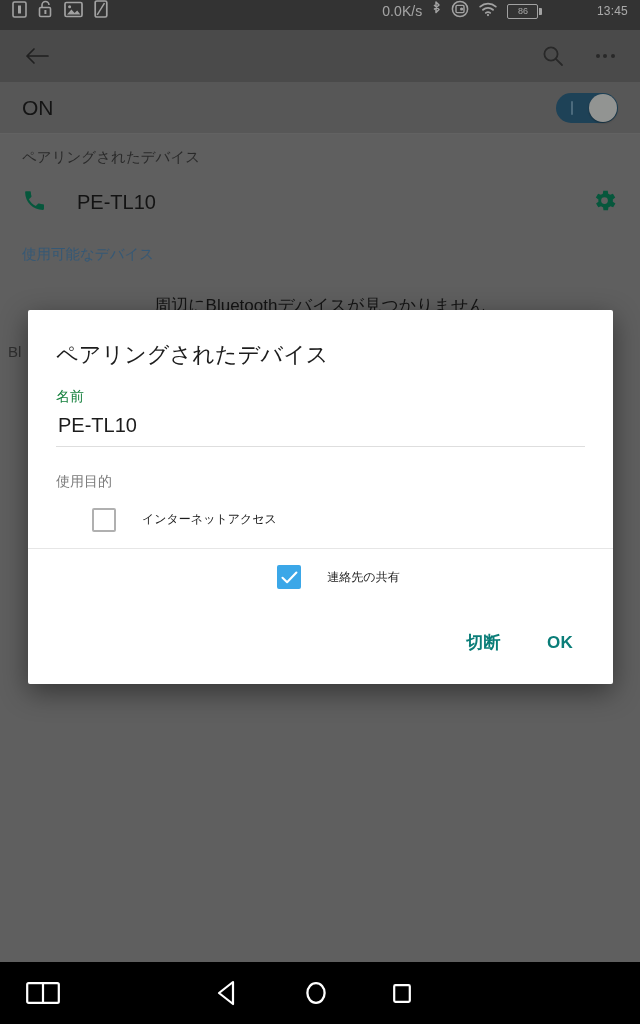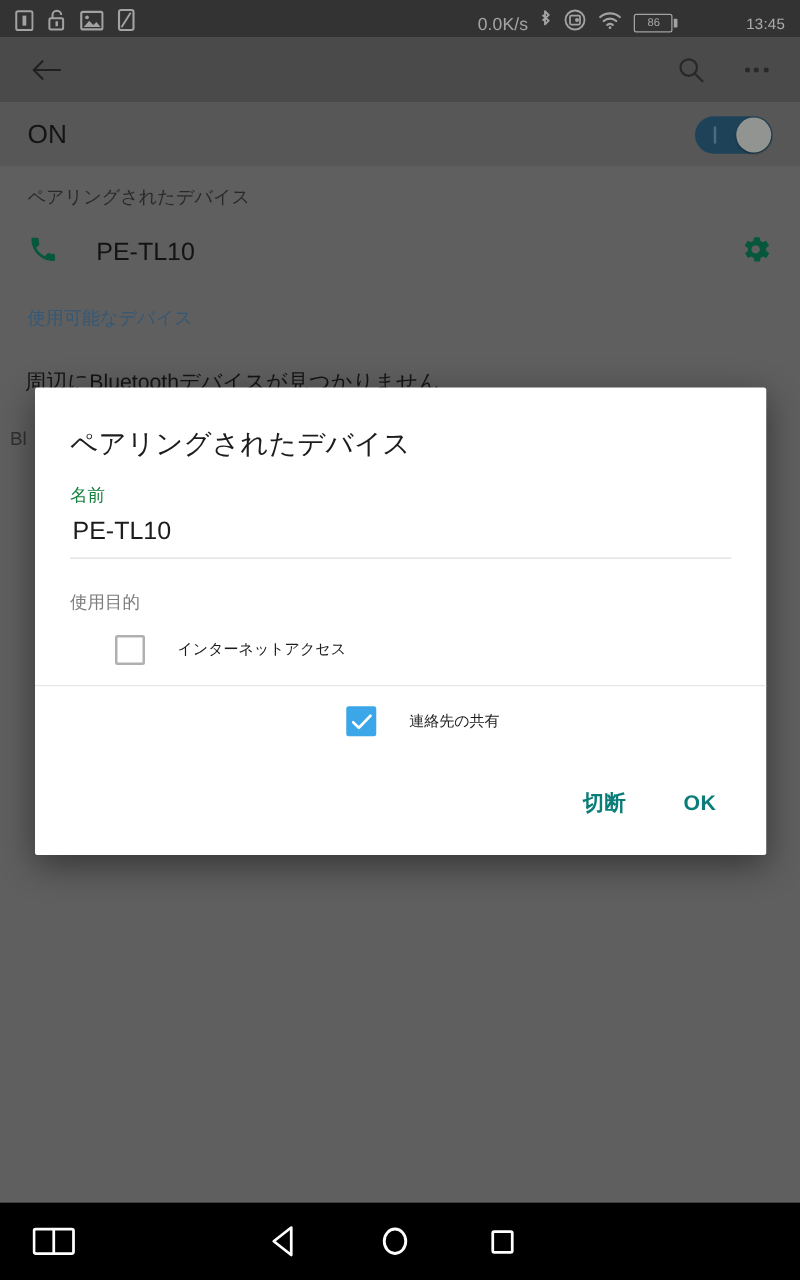--- a/index.html
+++ b/index.html
@@ -16,21 +16,21 @@
     width:640px; height:1024px;
     background:#9a9a9a;
     overflow:hidden;
   }
 
   
   #status-bar {
     position:absolute; top:0; left:0;
     width:640px; height:30px;
     background:#4a4a4a;
-    display:flex; align-items:flex-end;
+    display:flex; align-items:flex-start;
     padding:0 12px;
     color:#e8e8e8;
   }
   #status-left { display:flex; align-items:center; gap:11px; }
   #status-right { margin-left:auto; display:flex; align-items:center; gap:9px; }
   .sb-ico { display:block; }
   #net-speed { font-size:14px; letter-spacing:0.1px; color:#eaeaea; }
   #clock { font-size:12px; color:#f2f2f2; letter-spacing:0.2px;margin-left:46px; }
   .batt-wrap { position:relative; display:flex; align-items:center; }
   .batt-body {
@@ -103,20 +103,21 @@
   .device-row {
     height:54px;
     display:flex; align-items:center;
     padding:0 22px;
     cursor:pointer;
   }
   .device-name { font-size:20px; color:#1c1c1c; margin-left:30px; }
   .device-gear { margin-left:auto; cursor:pointer; }
 
   #empty-msg {
+    text-align:center;
     font-size:17px;
     color:#1d1d1d;
     padding:22px 20px 18px;
   }
 
   #bg-hidden-text {
     padding:8px 8px 0 8px;
     font-size:15px;
     color:#454545;
     white-space:nowrap;

